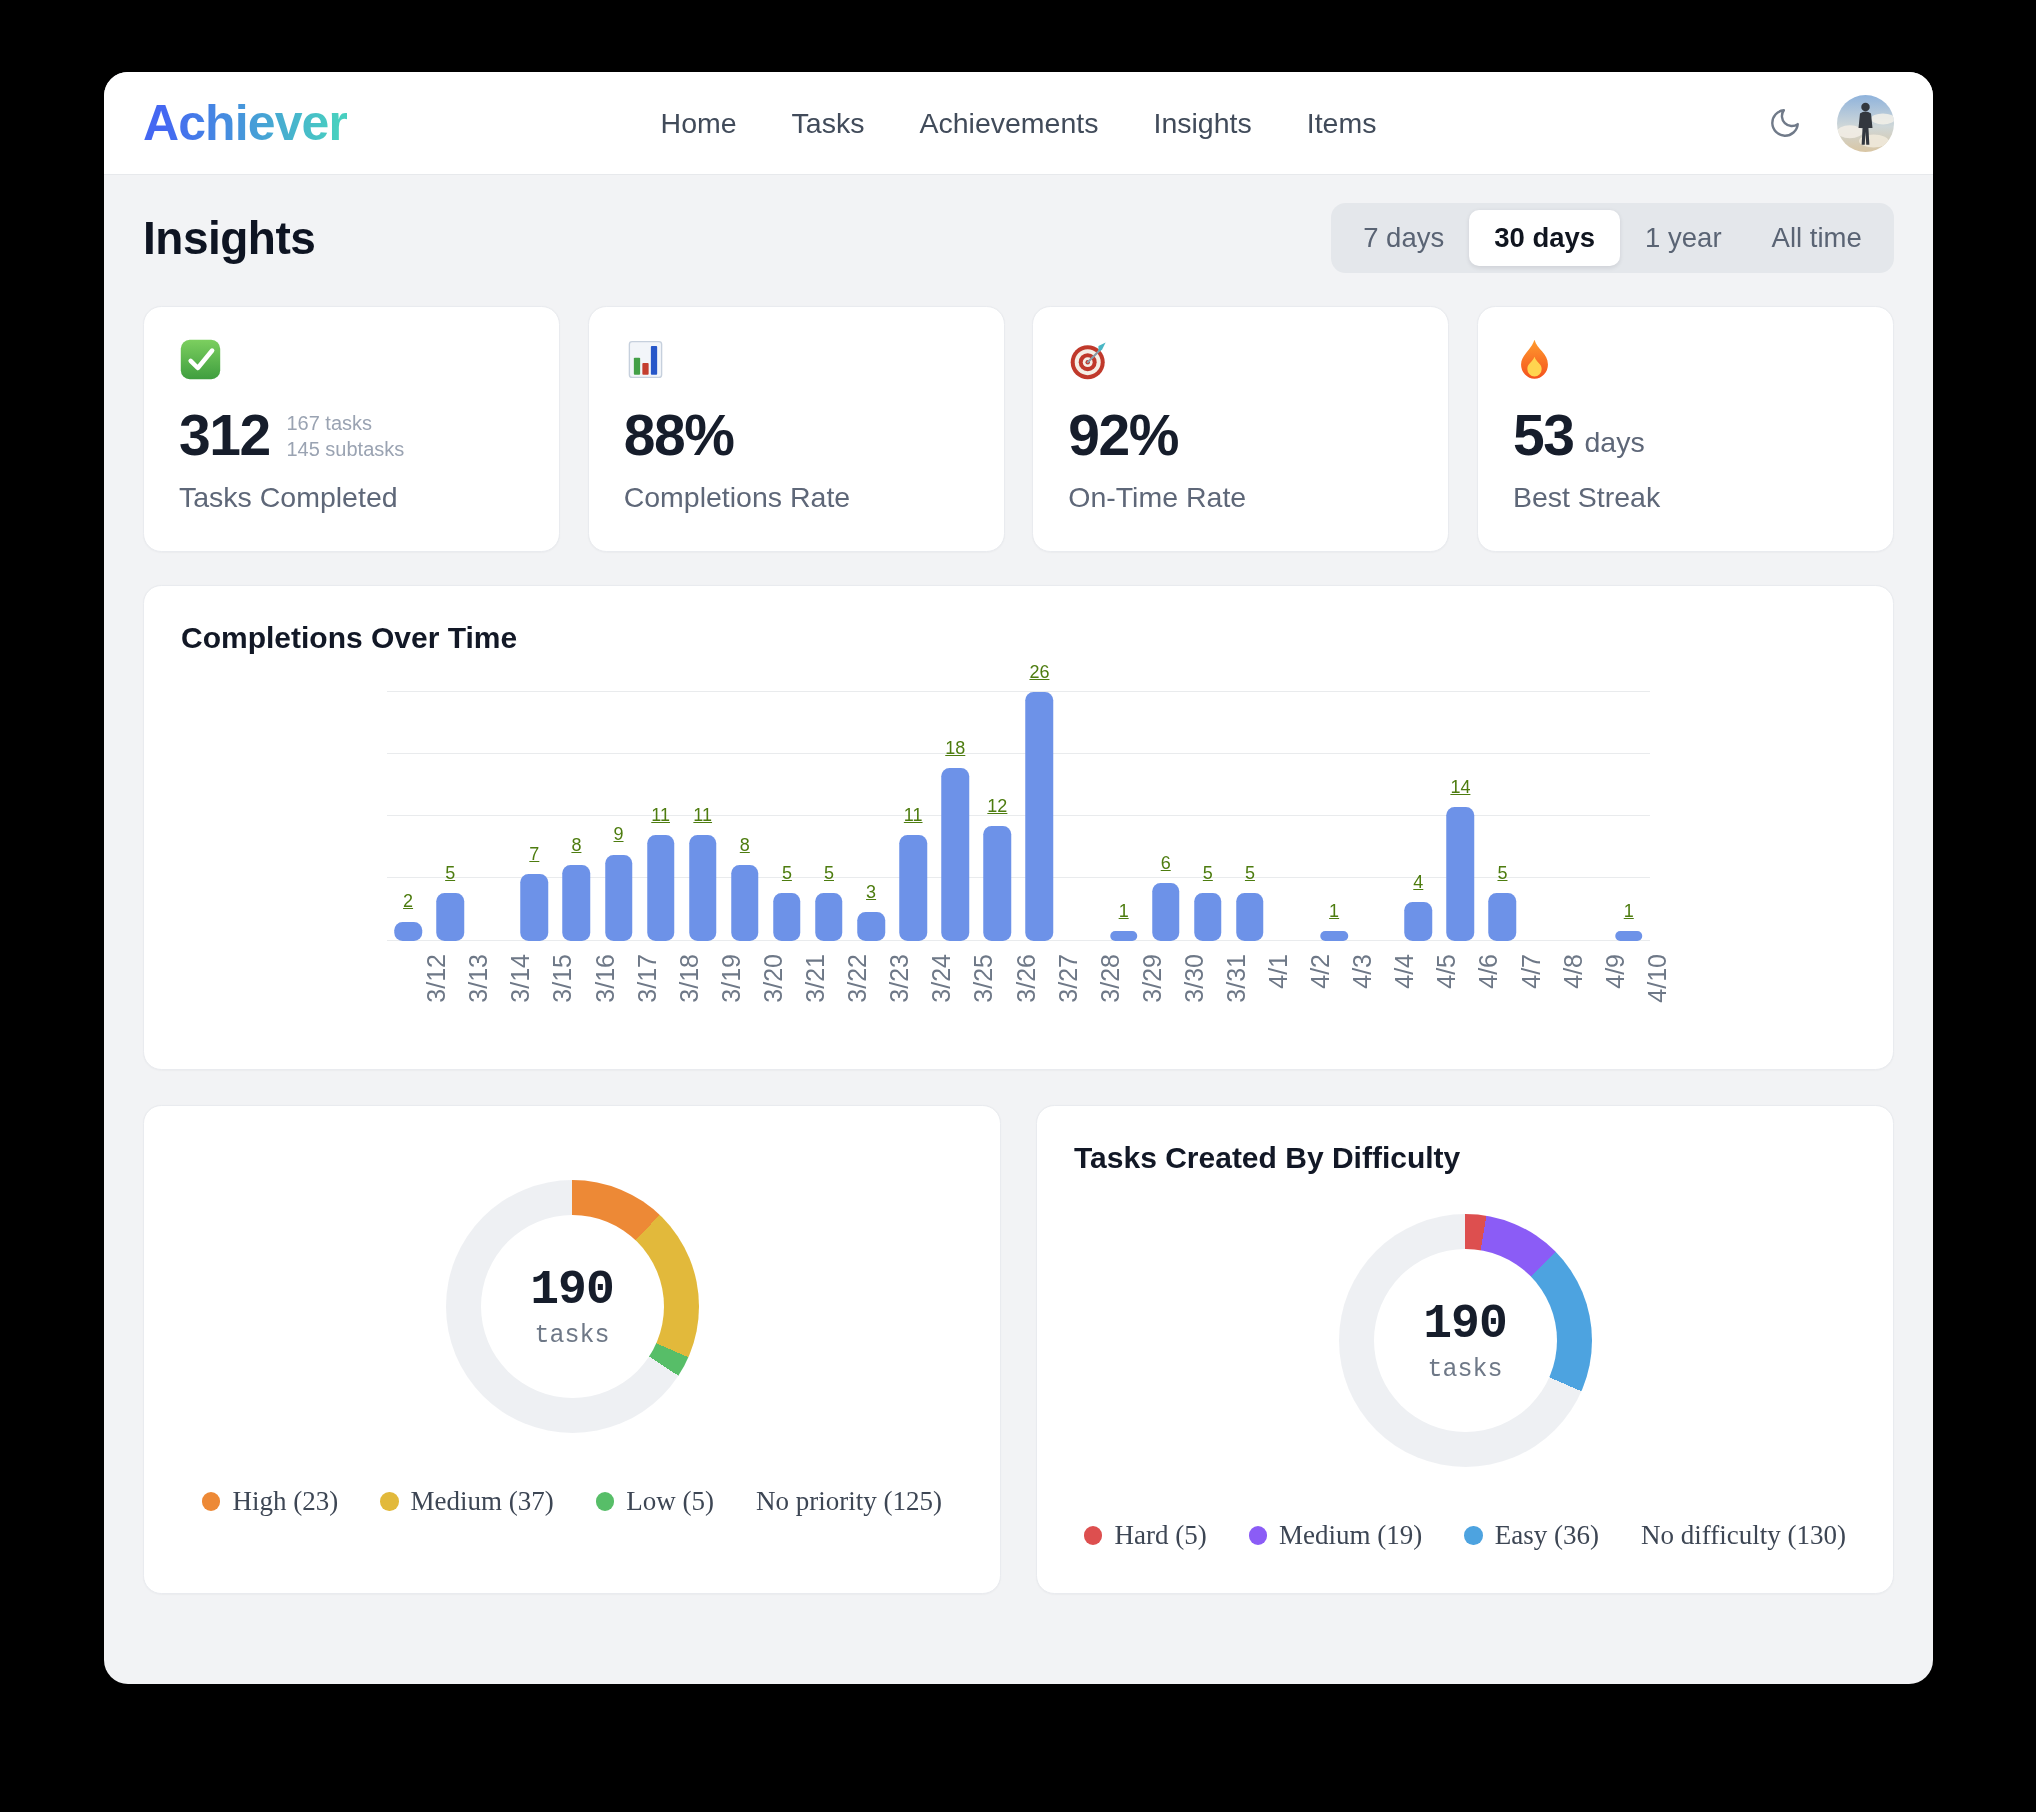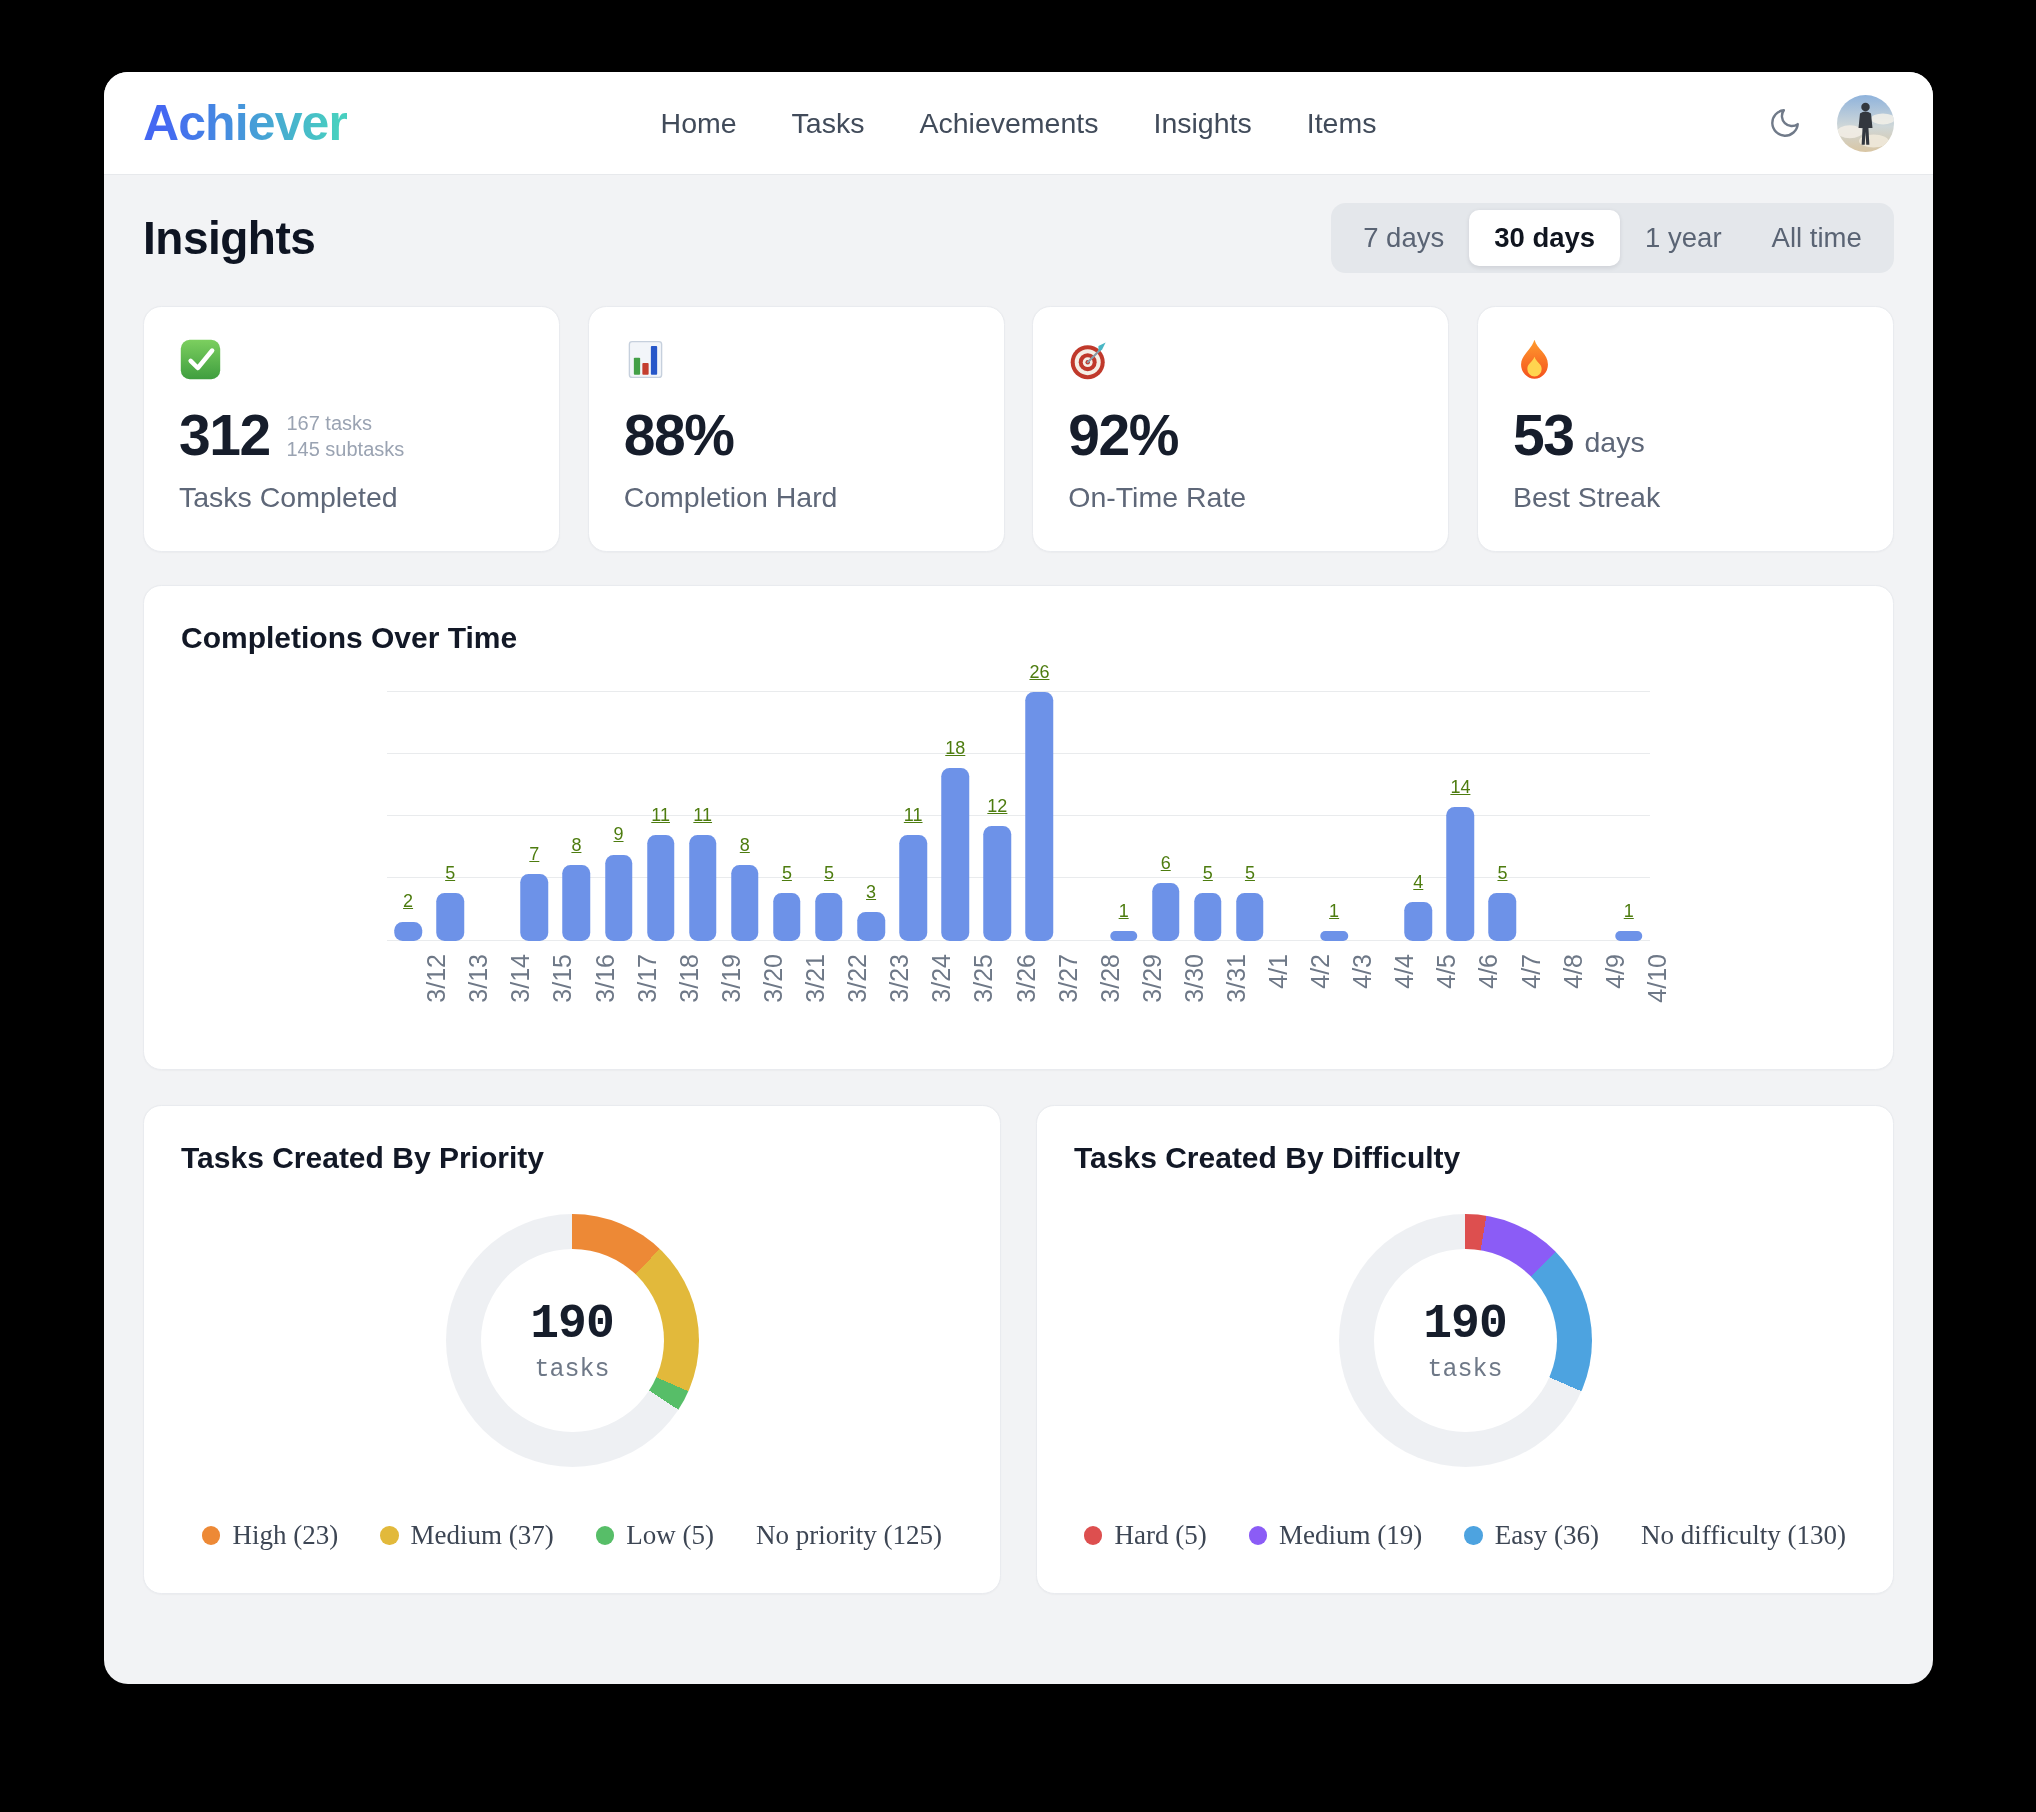--- a/index.html
+++ b/index.html
@@ -146,21 +146,21 @@
       <div class="stat-card">
         <svg class="stat-icon" viewBox="0 0 48 48">
           <rect x="6" y="4" width="36" height="40" rx="3" fill="#f2f5f9" stroke="#c6d0dd" stroke-width="1.5"></rect>
           <rect x="11" y="22" width="7" height="19" rx="1" fill="#43a047"></rect>
           <rect x="20.5" y="28" width="7" height="13" rx="1" fill="#c43e2f"></rect>
           <rect x="30" y="9" width="7" height="32" rx="1" fill="#2757c9"></rect>
         </svg>
         <div class="stat-value-row">
           <span class="stat-value">88%</span>
         </div>
-        <div class="stat-label">Completion Hard</div>
+        <div class="stat-label">Completions Rate</div>
       </div>
 
       <div class="stat-card">
         <svg class="stat-icon" viewBox="0 0 48 48">
           <circle cx="22" cy="27" r="19" fill="#c0392b"></circle>
           <circle cx="22" cy="27" r="14.5" fill="#f5efe6"></circle>
           <circle cx="22" cy="27" r="10" fill="#c0392b"></circle>
           <circle cx="22" cy="27" r="5.5" fill="#f5efe6"></circle>
           <circle cx="22" cy="27" r="2.5" fill="#c0392b"></circle>
           <path d="M22 27 L36 13" stroke="#8a9aa6" stroke-width="2.4" stroke-linecap="round"></path>
@@ -339,21 +339,20 @@
               <span class="bar-value" style="bottom: 18.4px;">1</span>
               <span class="tick">4/10</span>
             </div>
           </div>
       </div>
       <div class="tick-space"></div>
     </div>
 
     <div class="bottom">
       <div class="donut-card">
-        <div class="card-title">Tasks Created By Priority</div>
         <div class="donut-wrap" style="background: conic-gradient(rgb(237, 137, 54) 0deg, rgb(237, 137, 54) 43.5789deg, rgb(226, 185, 59) 43.5789deg, rgb(226, 185, 59) 113.684deg, rgb(87, 190, 104) 113.684deg, rgb(87, 190, 104) 123.158deg, rgb(238, 240, 243) 123.158deg, rgb(238, 240, 243) 360deg);">
           <div class="donut-hole"></div>
           <div class="donut-center">
             <div class="donut-total">190</div>
             <div class="donut-sub">tasks</div>
           </div>
         </div>
         <div class="legend">
             <div class="legend-item">
               <span class="legend-dot" style="background: rgb(237, 137, 54);"></span>

